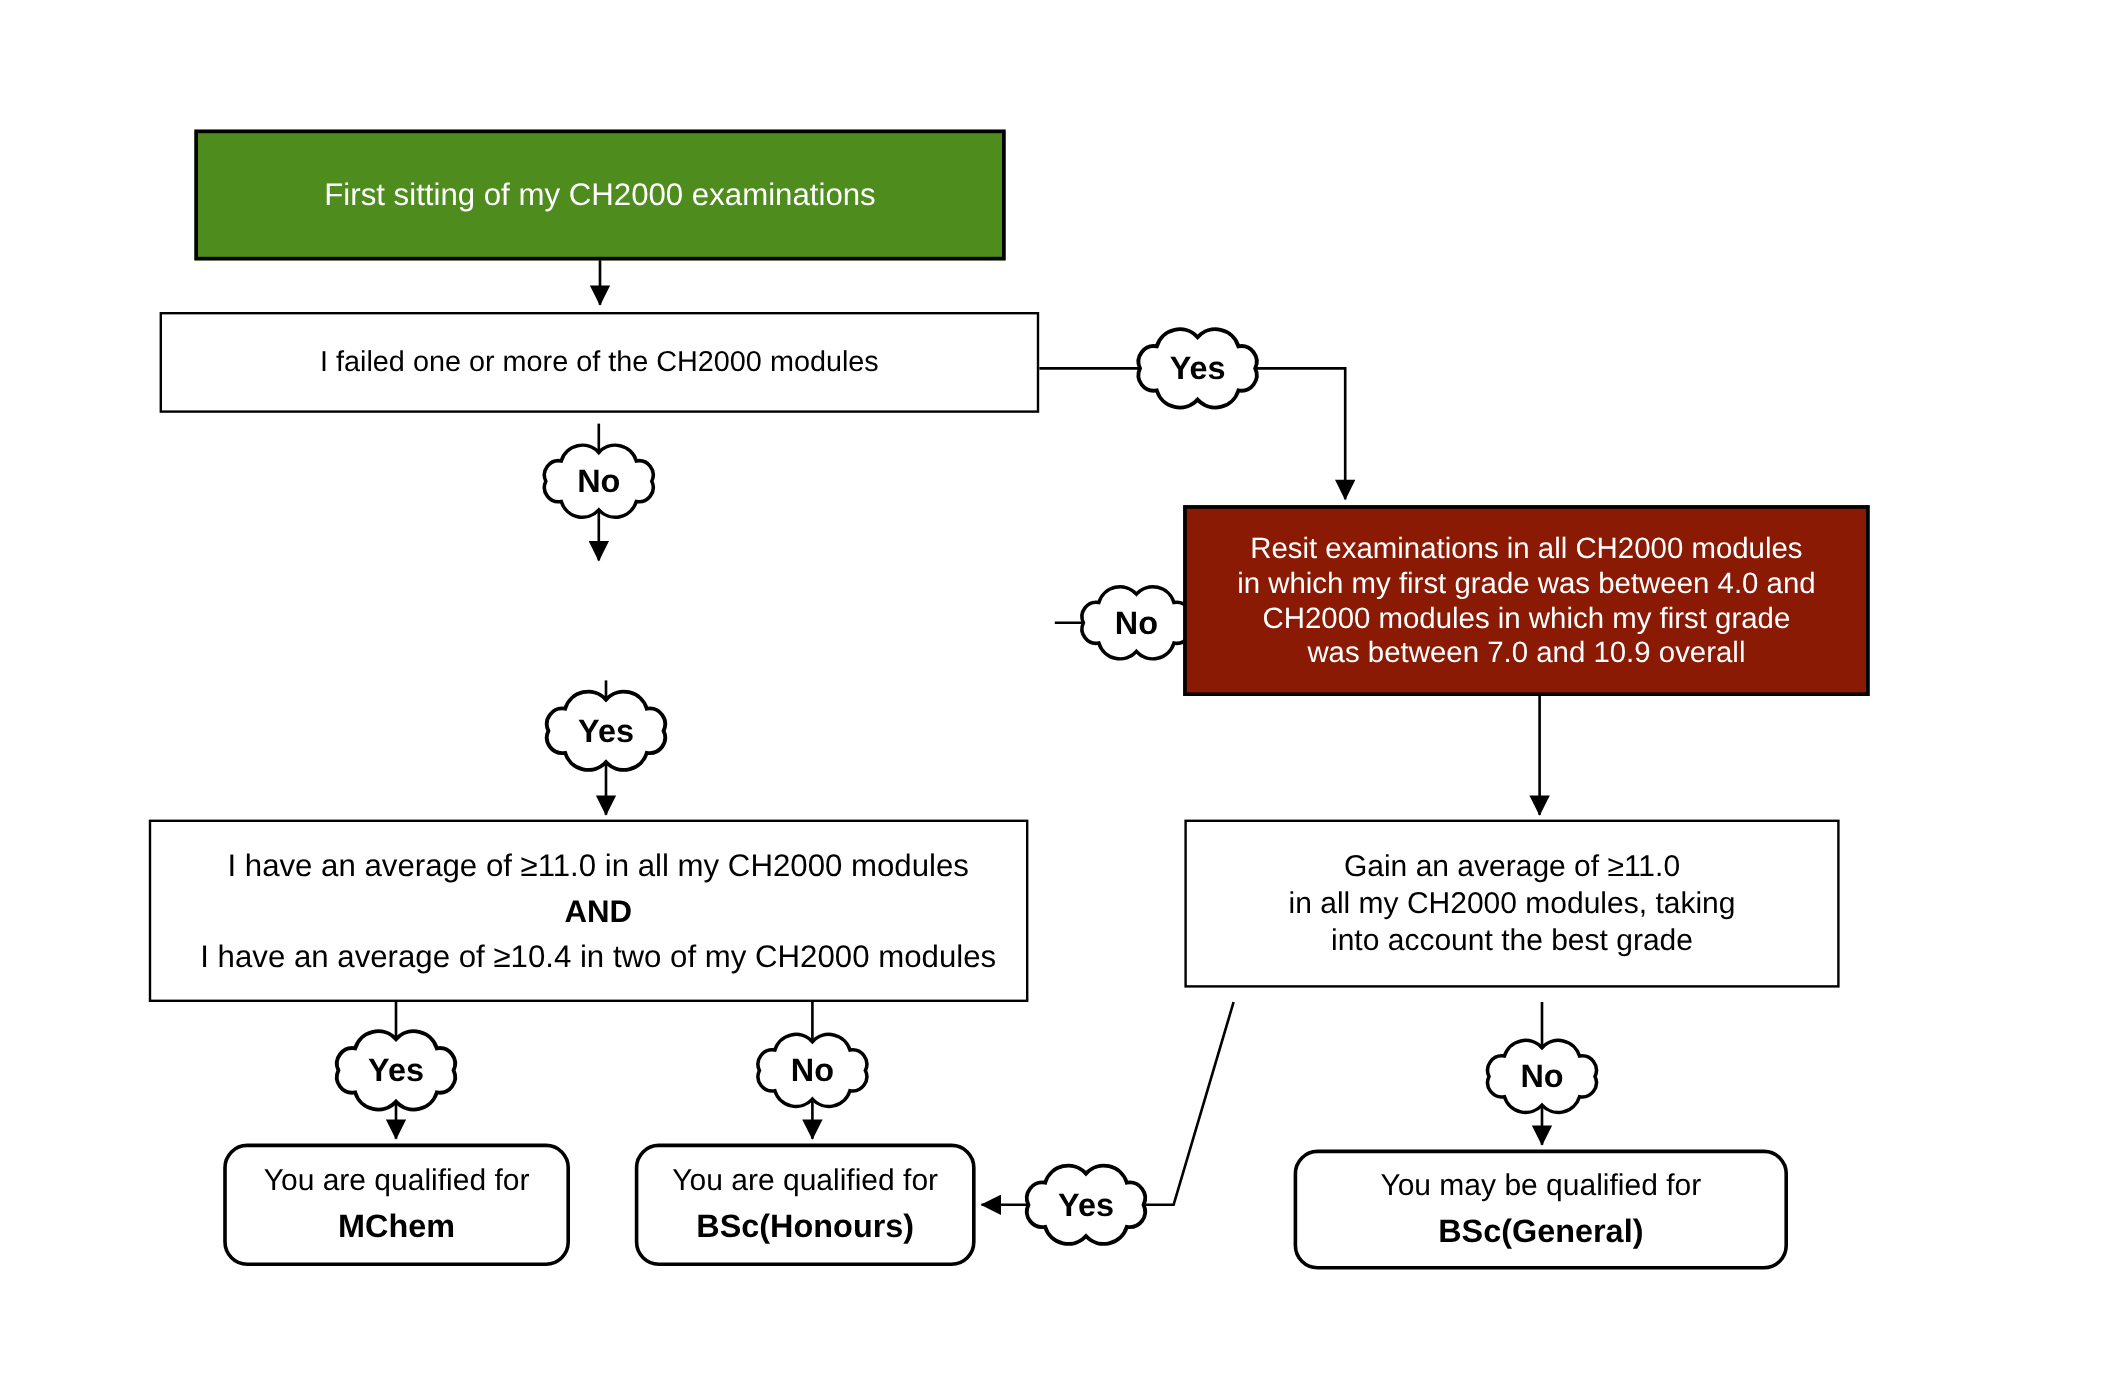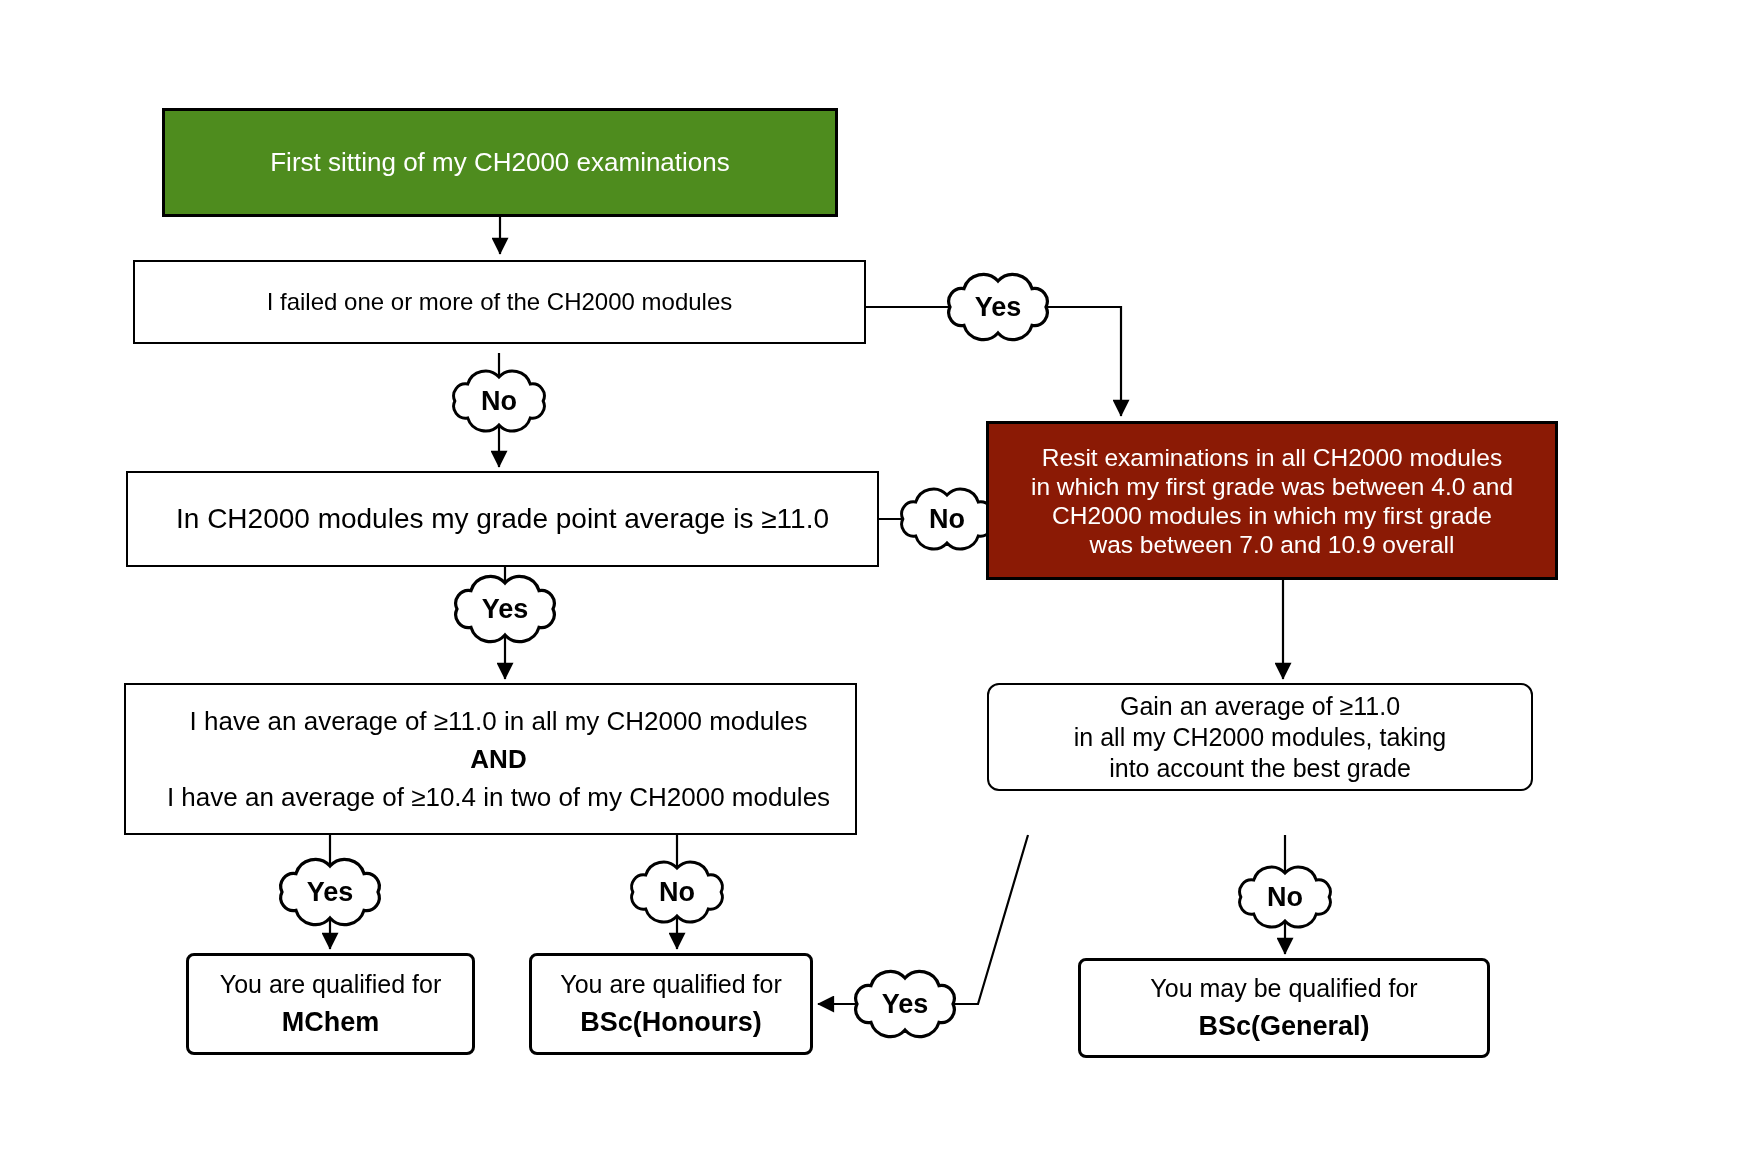--- a/index.html
+++ b/index.html
@@ -53,21 +53,21 @@
   .box--resit {
     background: var(--resit_fill, #8b1a05);
     border-width: 3px;
     color: var(--text_light, #ffffff);
     font-size: 24.5px;
     line-height: 29px;
   }
   .box--gain { font-size: 25px; line-height: 31px; }
   .box--result {
     border-width: 3px;
-    border-radius: 8px;
+    border-radius: 20px;
     font-size: 25px;
     justify-content: space-evenly;
     padding: 6px 0;
   }
   .bold { font-weight: bold; }
   .box--result .bold { font-size: 27px; }
   .cloud-label {
     position: absolute;
     width: 120px;
     text-align: center;
@@ -116,38 +116,35 @@
   </svg>
 
   <div class="node box--start" style="left:162px; top:108px; width:676px; height:109px;">
     <div class="line">First sitting of my CH2000 examinations</div>
   </div>
 
   <div class="node box--q1" style="left:133px; top:260px; width:733px; height:84px;">
     <div class="line">I failed one or more of the CH2000 modules</div>
   </div>
 
-  <div class="node box--q2" style="left:126px; top:471px; width:753px; height:96px;">
-    <div class="line">In CH2000 modules my grade point average is ≥11.0</div>
-  </div>
 
   <div class="node box--and" style="left:124px; top:683px; width:733px; height:152px;">
     <div class="line">I have an average of ≥11.0 in all my CH2000 modules</div>
     <div class="line bold">AND</div>
     <div class="line">I have an average of ≥10.4 in two of my CH2000 modules</div>
   </div>
 
   <div class="node box--resit" style="left:986px; top:421px; width:572px; height:159px;">
     <div class="line">Resit examinations in all CH2000 modules</div>
     <div class="line">in which my first grade was between 4.0 and</div>
     <div class="line">CH2000 modules in which my first grade</div>
     <div class="line">was between 7.0 and 10.9 overall</div>
   </div>
 
-  <div class="node box--gain" style="left:987px; top:683px; width:546px; height:108px;border-radius:12px;">
+  <div class="node box--gain" style="left:987px; top:683px; width:546px; height:140px;">
     <div class="line">Gain an average of ≥11.0</div>
     <div class="line">in all my CH2000 modules, taking</div>
     <div class="line">into account the best grade</div>
   </div>
 
   <div class="node box--result" style="left:186px; top:953px; width:289px; height:102px;">
     <div class="line">You are qualified for</div>
     <div class="line bold">MChem</div>
   </div>
 

